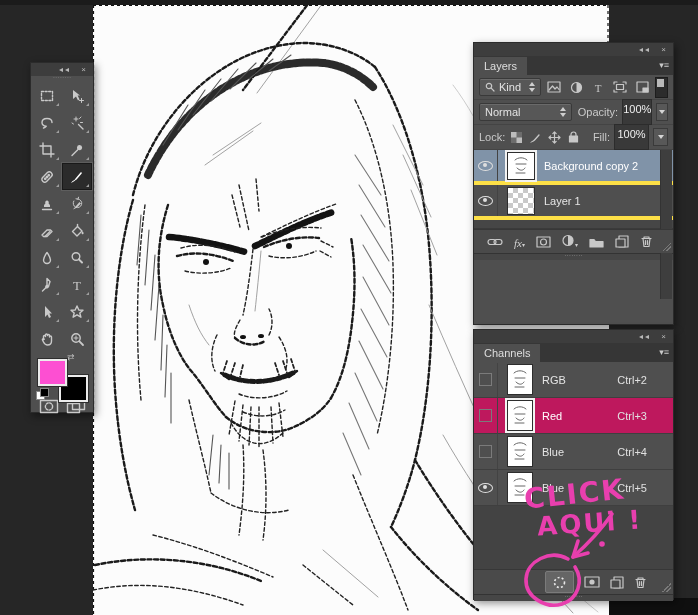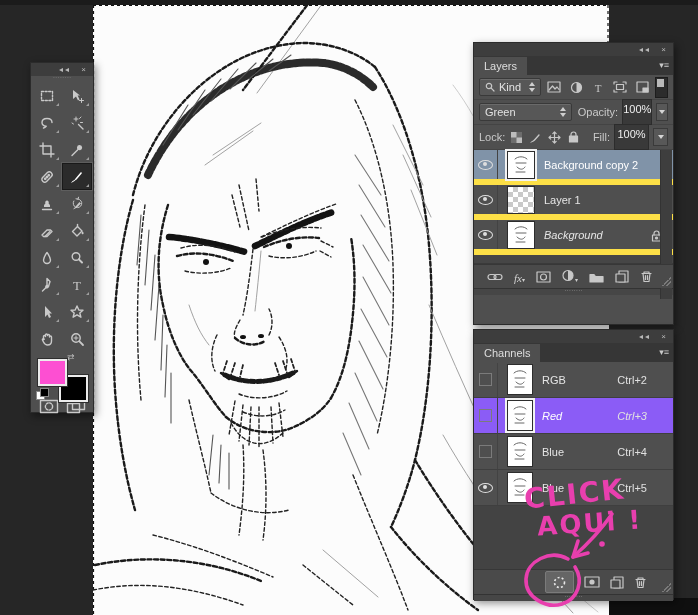--- a/index.html
+++ b/index.html
@@ -70,21 +70,21 @@
   .valbox{width:35px;height:26px;background:#393939;border:1px solid #2c2c2c;color:#efefef;
           font-size:11px;text-align:center;line-height:18px;box-sizing:border-box;}
   .ddbtn{width:15px;height:18px;background:#585858;border:1px solid #3a3a3a;box-sizing:border-box;
          display:flex;align-items:center;justify-content:center;}
   .ddbtn i{width:0;height:0;border-left:3px solid transparent;border-right:3px solid transparent;
            border-top:4px solid #d5d5d5;}
   .fbtn{display:flex;align-items:center;justify-content:center;width:18px;height:18px;}
   .ftoggle{margin-left:auto;width:11px;height:19px;background:#2c2c2c;border:1px solid #1d1d1d;position:relative;}
   .ftoggle .knob{position:absolute;left:1px;top:1px;width:7px;height:8px;background:#b9b9b9;}
   .lrow{height:35px;display:flex;align-items:center;background:#4f4f4f;
-        border-bottom:6px solid #fde047;position:relative;box-sizing:border-box;}
+        border-bottom:4px solid #fde047;position:relative;box-sizing:border-box;}
   .lrow.sel{background:#8093a8;}
   .eye-cell{width:23px;height:100%;display:flex;align-items:center;justify-content:center;
             border-right:1px solid #434343;flex:none;}
   .eye{width:13px;height:8px;border:1px solid #dedede;border-radius:50%;position:relative;}
   .eye::after{content:"";position:absolute;left:3.5px;top:1px;width:4px;height:4px;
               background:#dedede;border-radius:50%;}
   .emptywell{width:11px;height:11px;border:1px solid #7b7b7b;}
   .thumb{width:26px;height:26px;background:#fff;border:1px solid #2d2d2d;margin:0 9px;flex:none;
          display:flex;align-items:center;justify-content:center;}
   .lrow.sel .thumb{outline:2px solid #f2f2f2;}
@@ -102,21 +102,21 @@
   .vscroll{position:absolute;right:1px;top:107px;width:11px;height:149px;background:#3e3e3e;
            border-left:1px solid #333;}
   .corner-grip{position:absolute;right:2px;bottom:2px;width:9px;height:9px;
      background:linear-gradient(135deg,transparent 50%,#7a7a7a 50%,#7a7a7a 60%,transparent 60%,
      transparent 70%,#7a7a7a 70%,#7a7a7a 80%,transparent 80%);}
 
   
   #channels-panel{left:473px;top:329px;width:199px;height:269px;}
   .crow{height:36px;display:flex;align-items:center;background:#4f4f4f;
         border-bottom:1px solid #3f3f3f;box-sizing:border-box;}
-  .crow.sel{background:#8b5cf6;font-style:italic;}
+  .crow.sel{background:#be185d;}
   .cthumb{width:24px;height:29px;background:#fff;border:1px solid #2d2d2d;margin:0 9px;flex:none;
           display:flex;align-items:center;justify-content:center;}
   .crow.sel .cthumb{outline:2px solid #f2f2f2;}
   .cname{font-size:11px;color:#e5e5e5;}
   .crow.sel .cname{color:#fff;}
   .shortcut{margin-left:auto;padding-right:26px;font-size:11px;color:#e0e0e0;}
   .c-empty{height:63px;background:#434343;}
   .c-footer{height:24px;background:#4a4a4a;border-top:1px solid #373737;display:flex;
             align-items:center;justify-content:flex-end;gap:10px;padding:0 26px 0 0;position:relative;}
   .load-btn{width:27px;height:20px;background:#656565;border:1px solid #7b7b7b;border-radius:2px;
@@ -481,21 +481,21 @@
             <rect x="1" y="1" width="11" height="10"></rect>
             <rect x="7" y="7" width="5" height="4" fill="#c8c8c8"></rect>
           </svg>
         </div>
       <div class="ftoggle">
           <span class="knob"></span>
         </div>
     </div>
     <div class="f-row">
       <div class="combo" style="width:120px;">
-        <span>Green</span>
+        <span>Normal</span>
         <span class="ud">
             <i class="u"></i>
             <i class="d"></i>
           </span>
       </div>
       <span class="flabel" style="margin-left:2px;">Opacity:</span>
       <span class="valbox">100%</span>
       <span class="ddbtn">
           <i></i>
         </span>
@@ -543,36 +543,20 @@
             </svg>
           </div>
         <span class="lname">Background copy 2</span>
       </div>
       <div class="lrow">
         <div class="eye-cell">
             <span class="eye"></span>
           </div>
         <div class="thumb checker"></div>
         <span class="lname">Layer 1</span>
-      </div>
-      <div class="lrow">
-        <div class="eye-cell">
-            <span class="eye"></span>
-          </div>
-        <div class="thumb">
-          <svg class="pico" width="20" height="22" style="stroke:#666;stroke-width:1;">
-              <path d="M4,5 C7,2 13,2 16,5 M5,9 h10 M6,13 c3,3 6,3 8,0 M5,18 h9"></path>
-            </svg>
-          </div>
-        <span class="lname italic">Background</span>
-        <svg class="pico row-lock" width="11" height="12">
-            <rect x="1.5" y="5" width="8" height="6"></rect>
-            <path d="M3,5 V3.5 a2.5,2.5 0 0 1 5,0 V5"></path>
-            <circle cx="5.5" cy="8" r="1" fill="#c8c8c8"></circle>
-          </svg>
       </div>
     </div>
     <div class="rows-pad"></div>
     <div class="vscroll"></div>
 
     <div class="pfooter">
       <svg class="pico" width="16" height="10">
           <rect x="1" y="2.5" width="8" height="5" rx="2.5"></rect>
           <rect x="7" y="2.5" width="8" height="5" rx="2.5"></rect>
         </svg>

